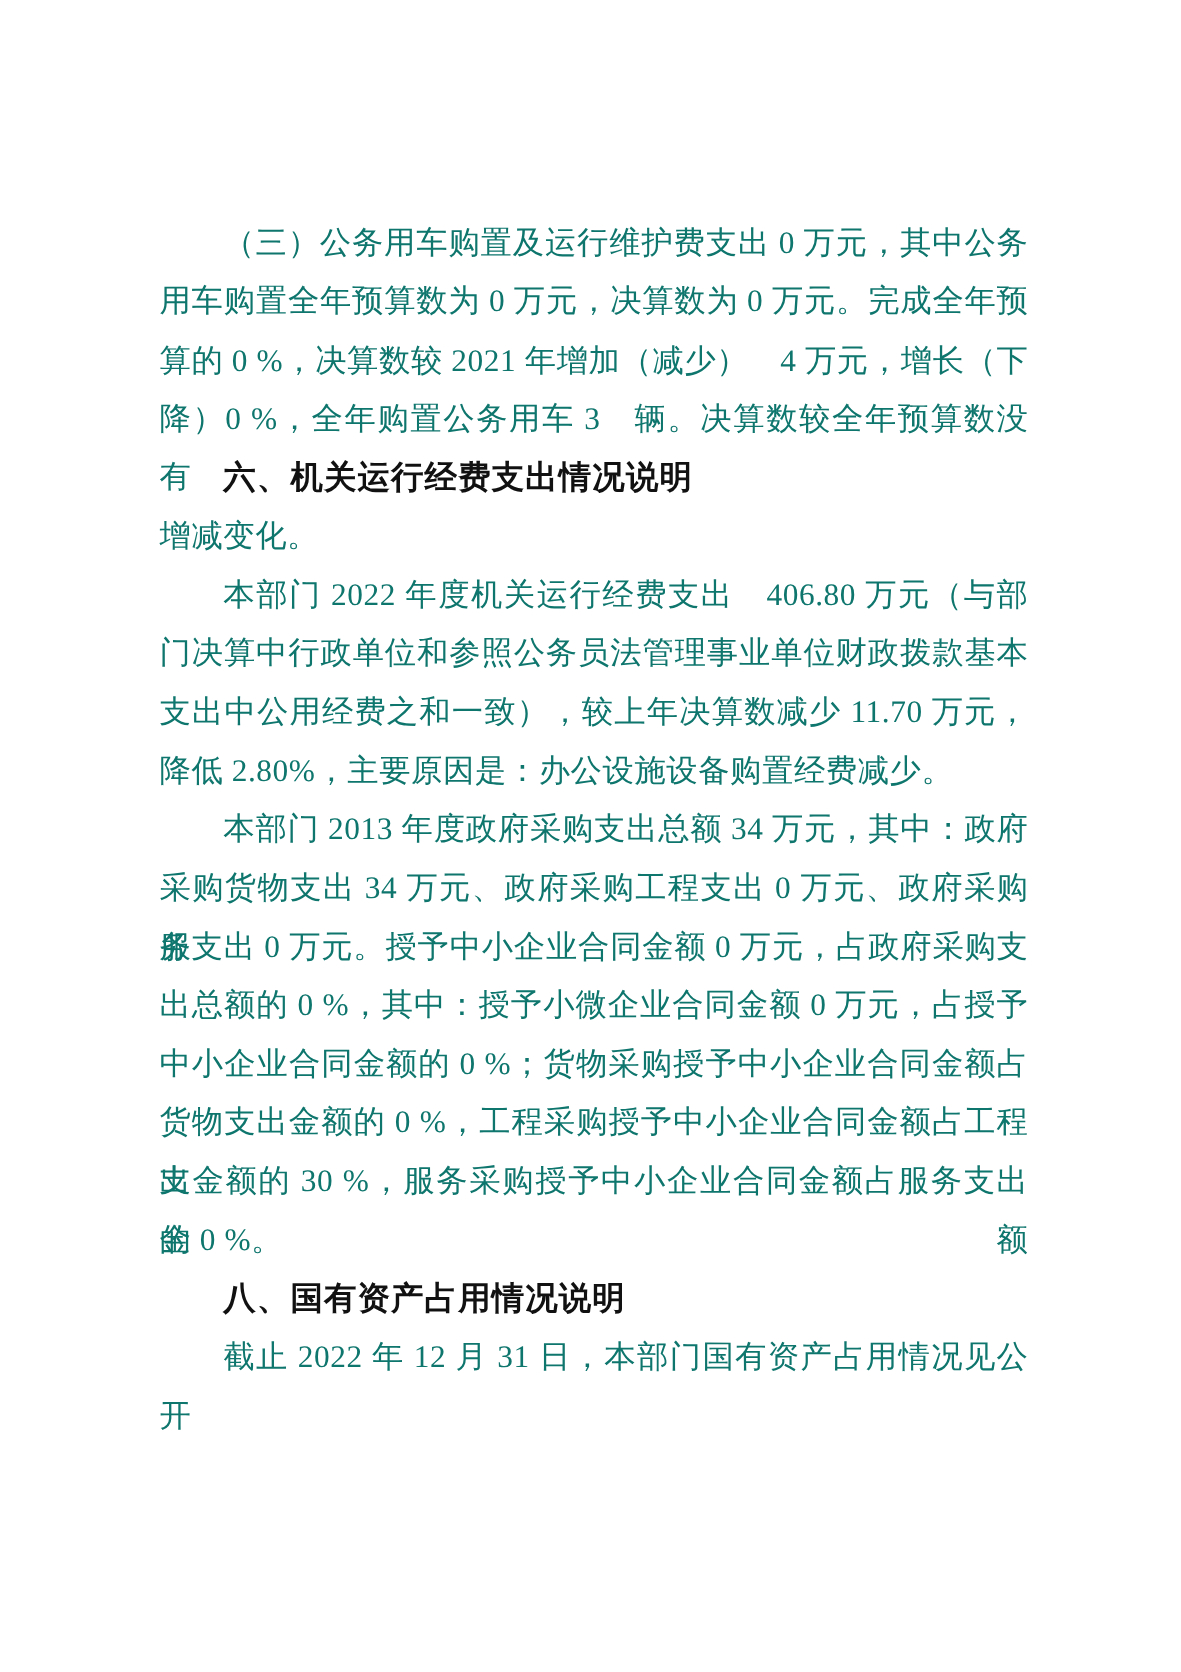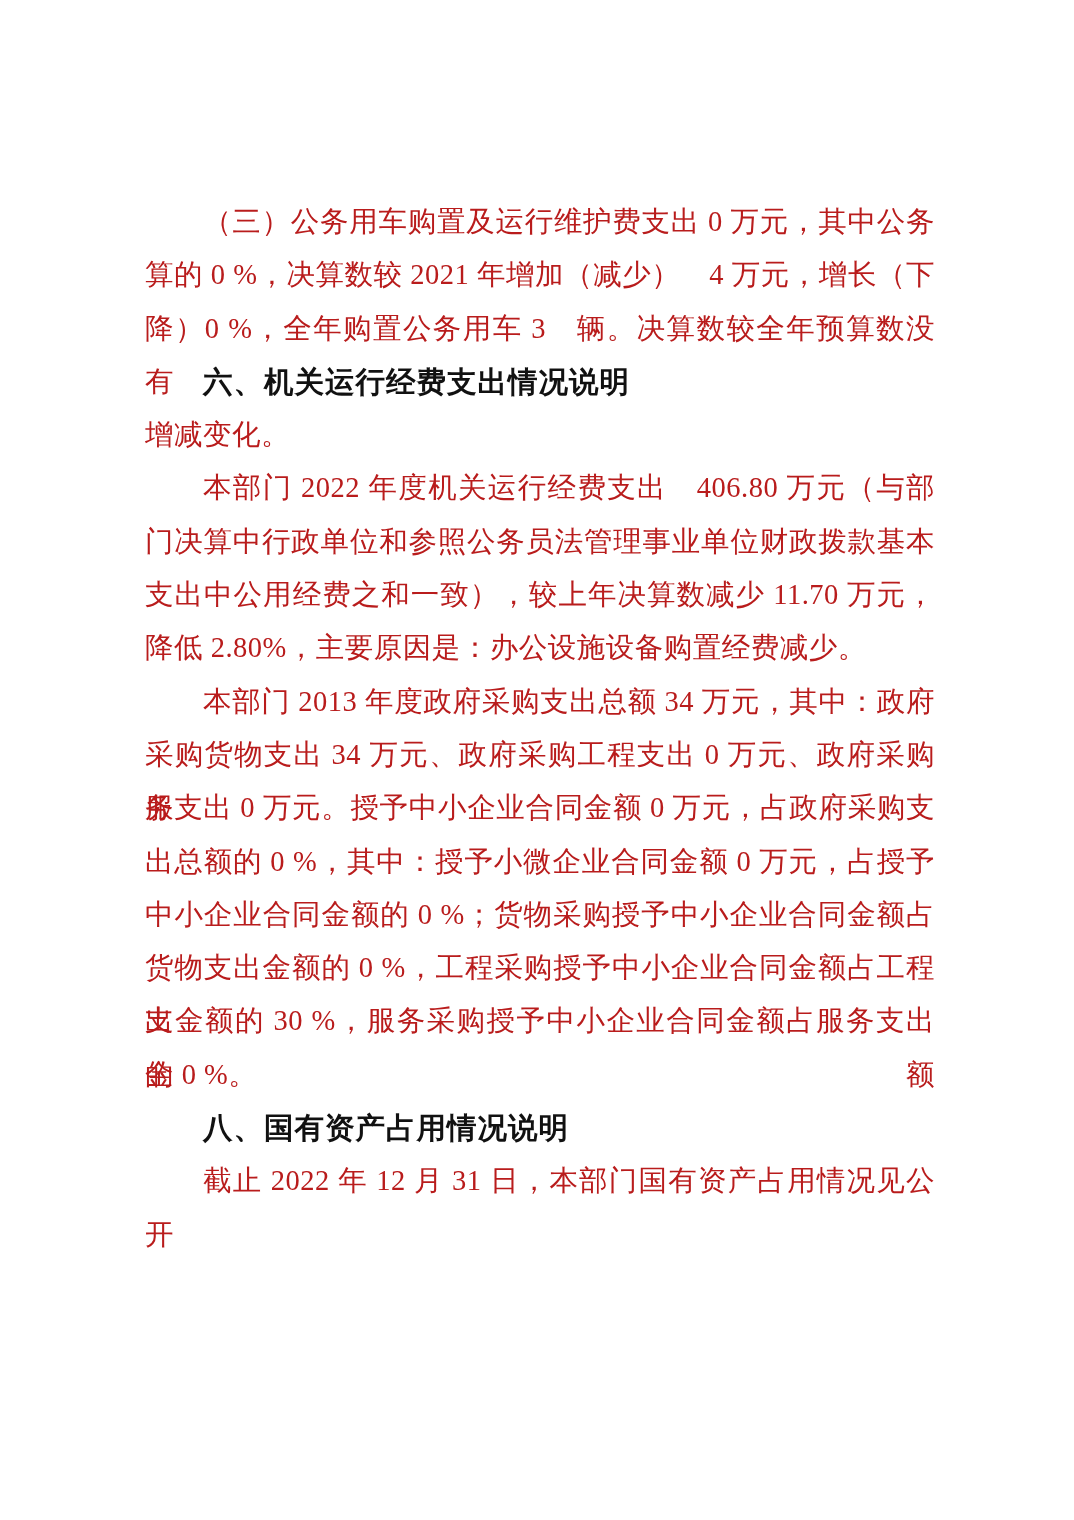--- a/index.html
+++ b/index.html
@@ -24,21 +24,21 @@
     position: absolute;
     left: 145px;
     top: 195px;
     width: 790px;
   }
   .line {
     font-family: "Liberation Serif", "DejaVu Serif", serif;
     font-size: 28.5px;
     line-height: 53.3px;
     height: 53.3px;
-    color: #b91c1c;
+    color: #0f766e;
     text-align: left;
     letter-spacing: 0.5px;
   }
   .line.justify {
     text-align: justify;
     text-align-last: justify;
     -moz-text-align-last: justify;
   }
   .line.indent {
     text-indent: 58px;
@@ -50,20 +50,21 @@
     color: #111111;
     letter-spacing: 1px;
   }
 </style>
 </head>
 <body>
 
 <div class="page">
   <div class="text-block" id="lines-container">
       <div class="line body indent justify">（三）公务用车购置及运行维护费支出 0 万元，其中公务</div>
+      <div class="line body justify">用车购置全年预算数为 0 万元，决算数为 0 万元。完成全年预</div>
       <div class="line body justify">算的 0 %，决算数较 2021 年增加（减少）　4 万元，增长（下</div>
       <div class="line body justify">降）0 %，全年购置公务用车 3　辆。决算数较全年预算数没有</div>
       <div class="line heading indent">六、机关运行经费支出情况说明</div>
       <div class="line body">增减变化。</div>
       <div class="line body indent justify">本部门 2022 年度机关运行经费支出　406.80 万元（与部</div>
       <div class="line body justify">门决算中行政单位和参照公务员法管理事业单位财政拨款基本</div>
       <div class="line body justify">支出中公用经费之和一致），较上年决算数减少 11.70 万元，</div>
       <div class="line body">降低 2.80%，主要原因是：办公设施设备购置经费减少。</div>
       <div class="line body indent justify">本部门 2013 年度政府采购支出总额 34 万元，其中：政府</div>
       <div class="line body justify">采购货物支出 34 万元、政府采购工程支出 0 万元、政府采购服</div>

